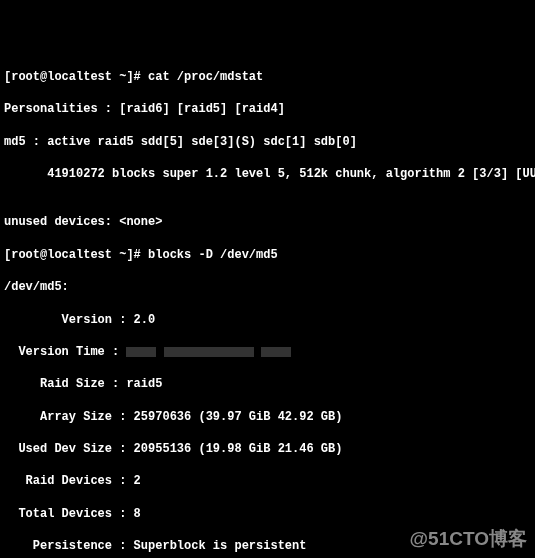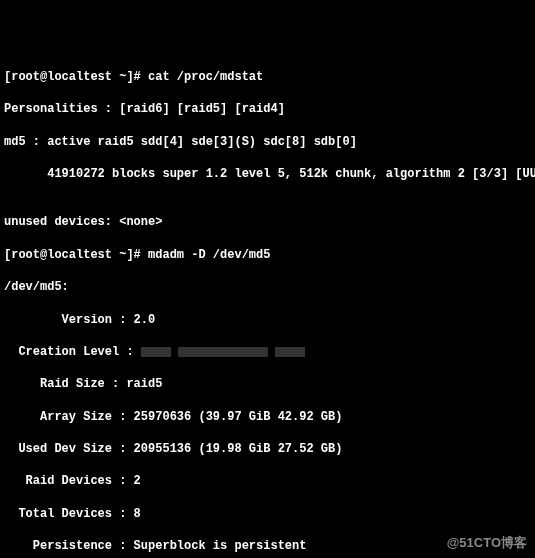--- a/index.html
+++ b/index.html
@@ -27,42 +27,42 @@
       display: inline-block;
       background: #333;
       height: 10px;
       vertical-align: middle;
     }
     .watermark {
       position: absolute;
       bottom: 6px;
       right: 8px;
       color: #888;
-      font-size: 13px;
+      font-size: 19px;
       font-family: sans-serif;
     }
   </style>
 </head>
 <body>
 
 
 
 <span class="line"><span>[root@localtest ~]# </span><span>cat /proc/mdstat</span></span>
 <span class="line">Personalities : [raid6] [raid5] [raid4]</span>
-<span class="line">md5 : active raid5 sdd[4] sde[3](S) sdc[8] sdb[0]</span>
+<span class="line">md5 : active raid5 sdd[5] sde[3](S) sdc[1] sdb[0]</span>
 <span class="line">      41910272 blocks super 1.2 level 5, 512k chunk, algorithm 2 [3/3] [UUU]</span>
 <span class="line"></span>
 <span class="line">unused devices: &lt;none&gt;</span>
-<span class="line"><span>[root@localtest ~]# </span><span>mdadm -D /dev/md5</span></span>
+<span class="line"><span>[root@localtest ~]# </span><span>blocks -D /dev/md5</span></span>
 <span class="line">/dev/md5:</span>
 <span class="line">        Version : 2.0</span>
-<span class="line"><span>  Creation Level : </span><span class="redact" style="width:30px"></span> <span class="redact" style="width:90px"></span> <span class="redact" style="width:30px"></span></span>
+<span class="line"><span>  Version Time : </span><span class="redact" style="width:30px"></span> <span class="redact" style="width:90px"></span> <span class="redact" style="width:30px"></span></span>
 <span class="line">     Raid Size : raid5</span>
 <span class="line">     Array Size : 25970636 (39.97 GiB 42.92 GB)</span>
-<span class="line">  Used Dev Size : 20955136 (19.98 GiB 27.52 GB)</span>
+<span class="line">  Used Dev Size : 20955136 (19.98 GiB 21.46 GB)</span>
 <span class="line">   Raid Devices : 2</span>
 <span class="line">  Total Devices : 8</span>
 <span class="line">    Persistence : Superblock is persistent</span>
 <span class="line"></span>
 
 
 
 
 
 

